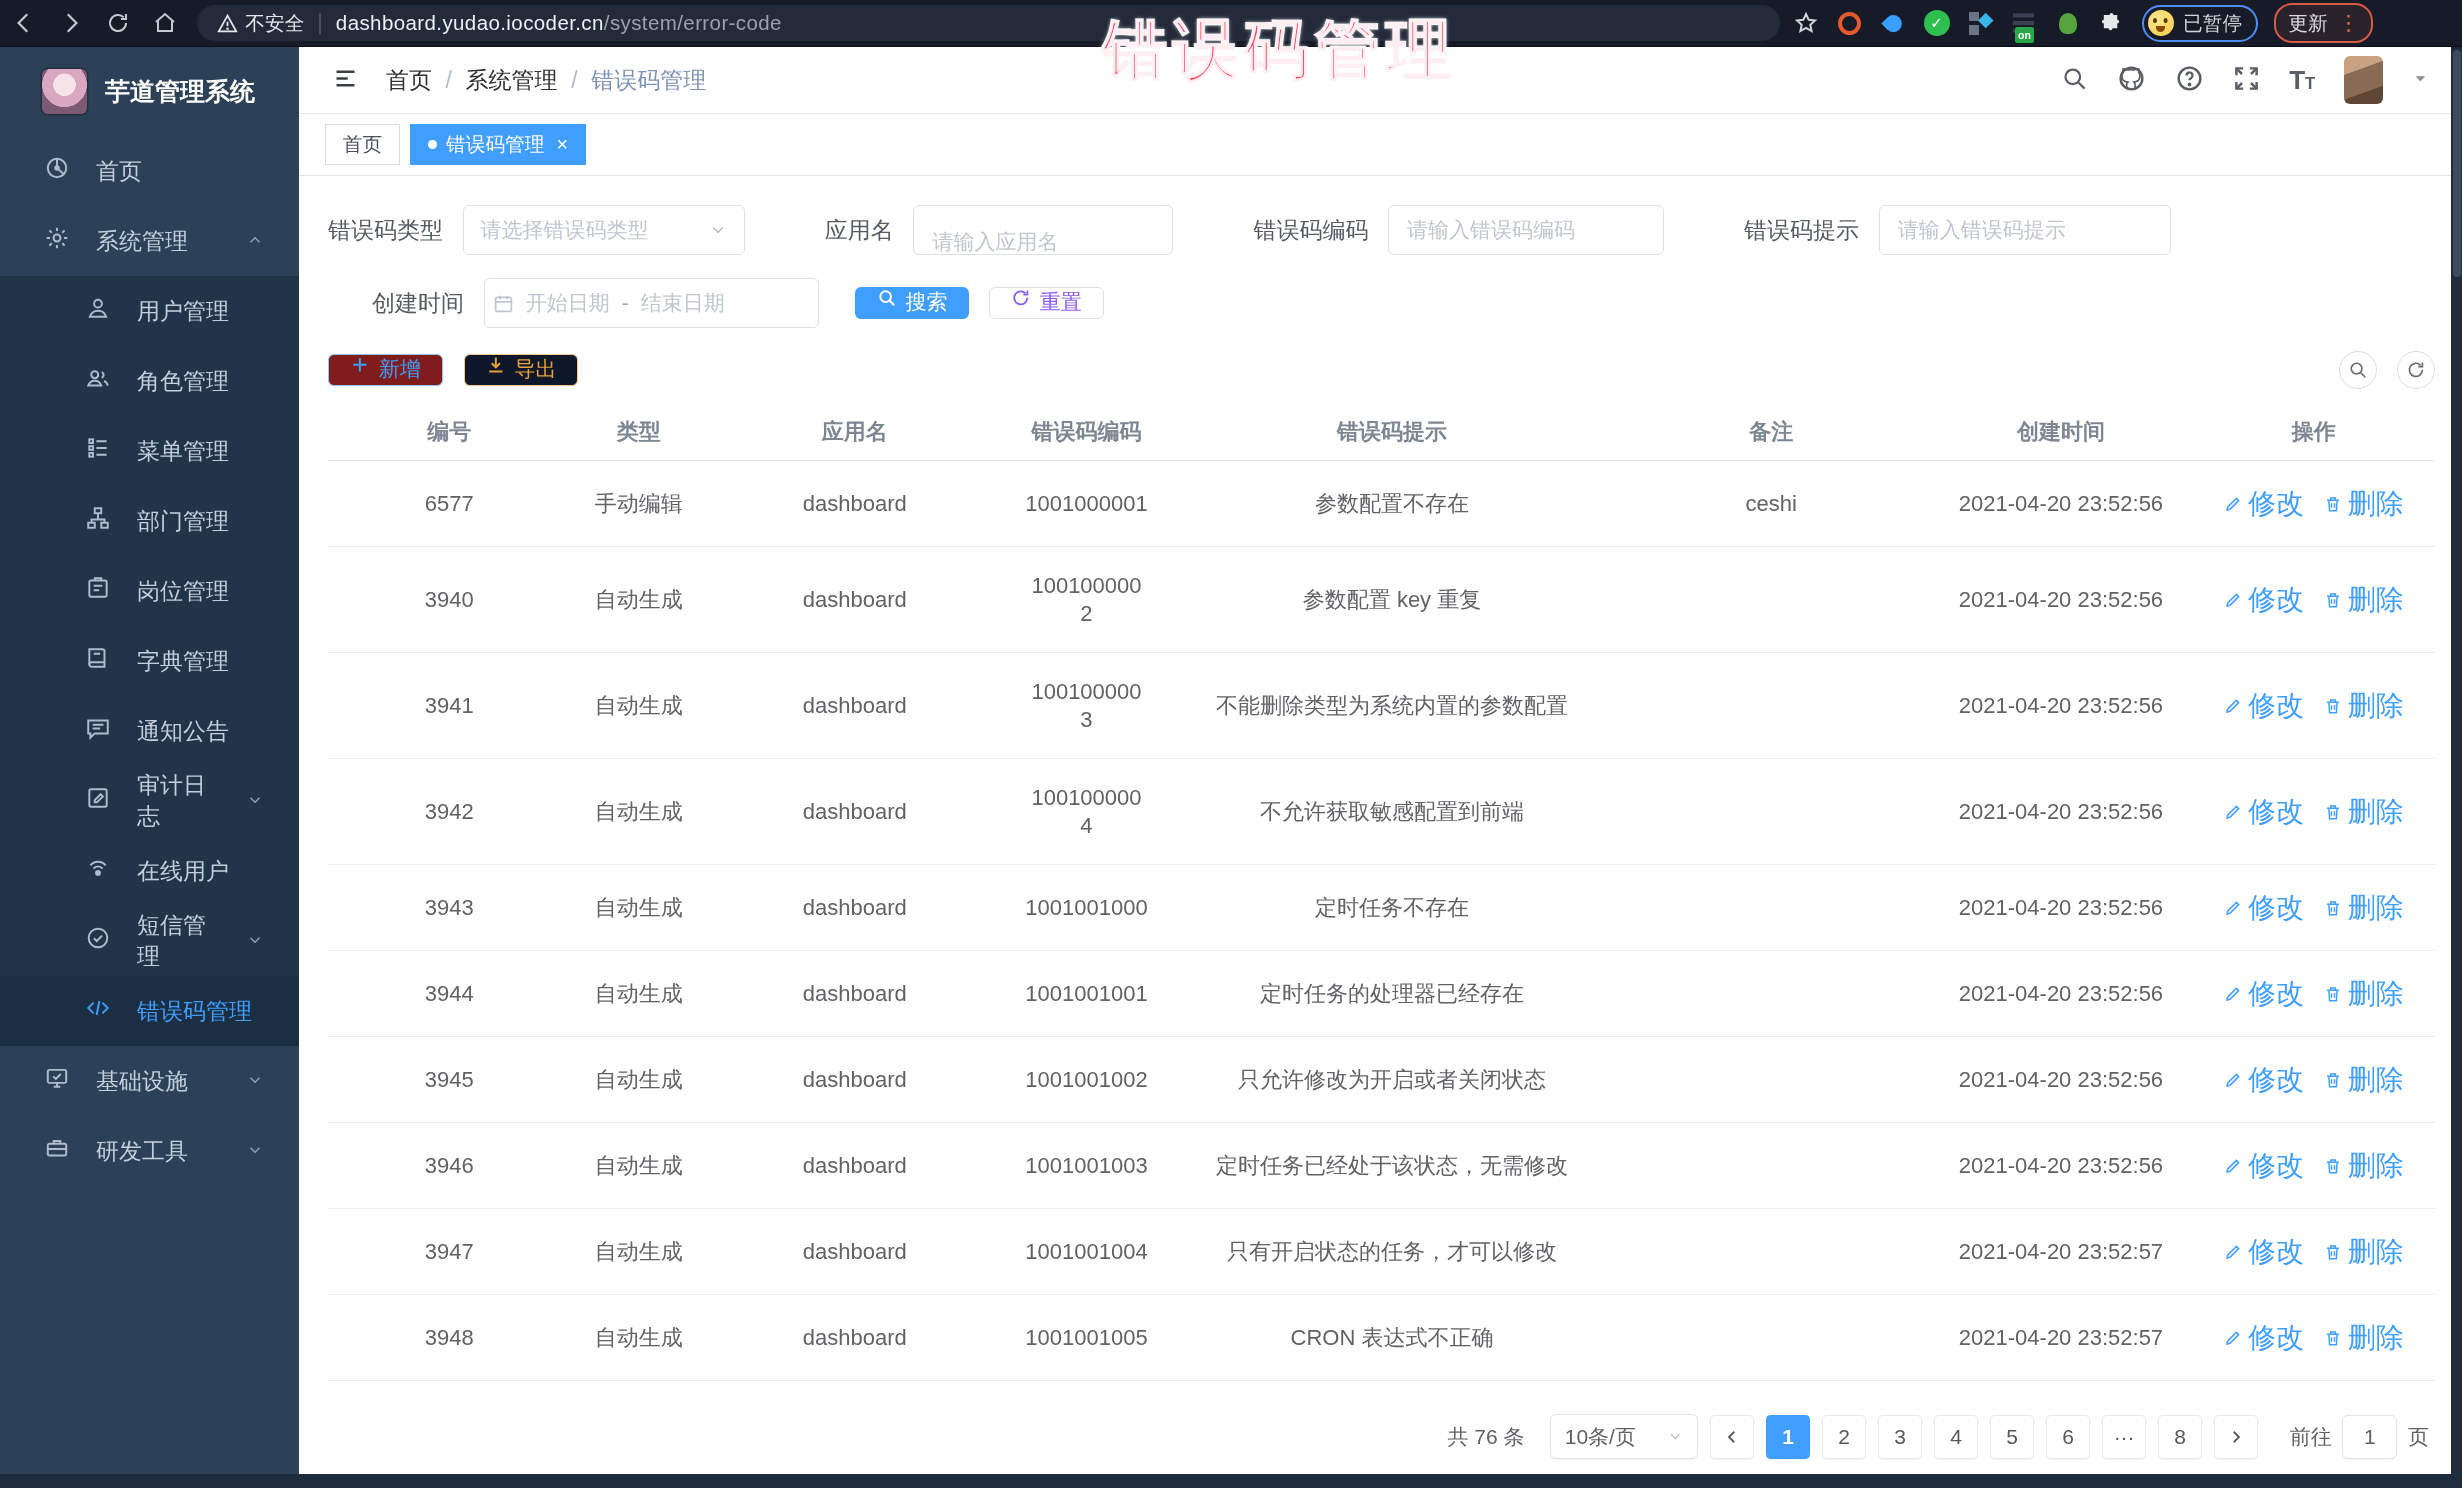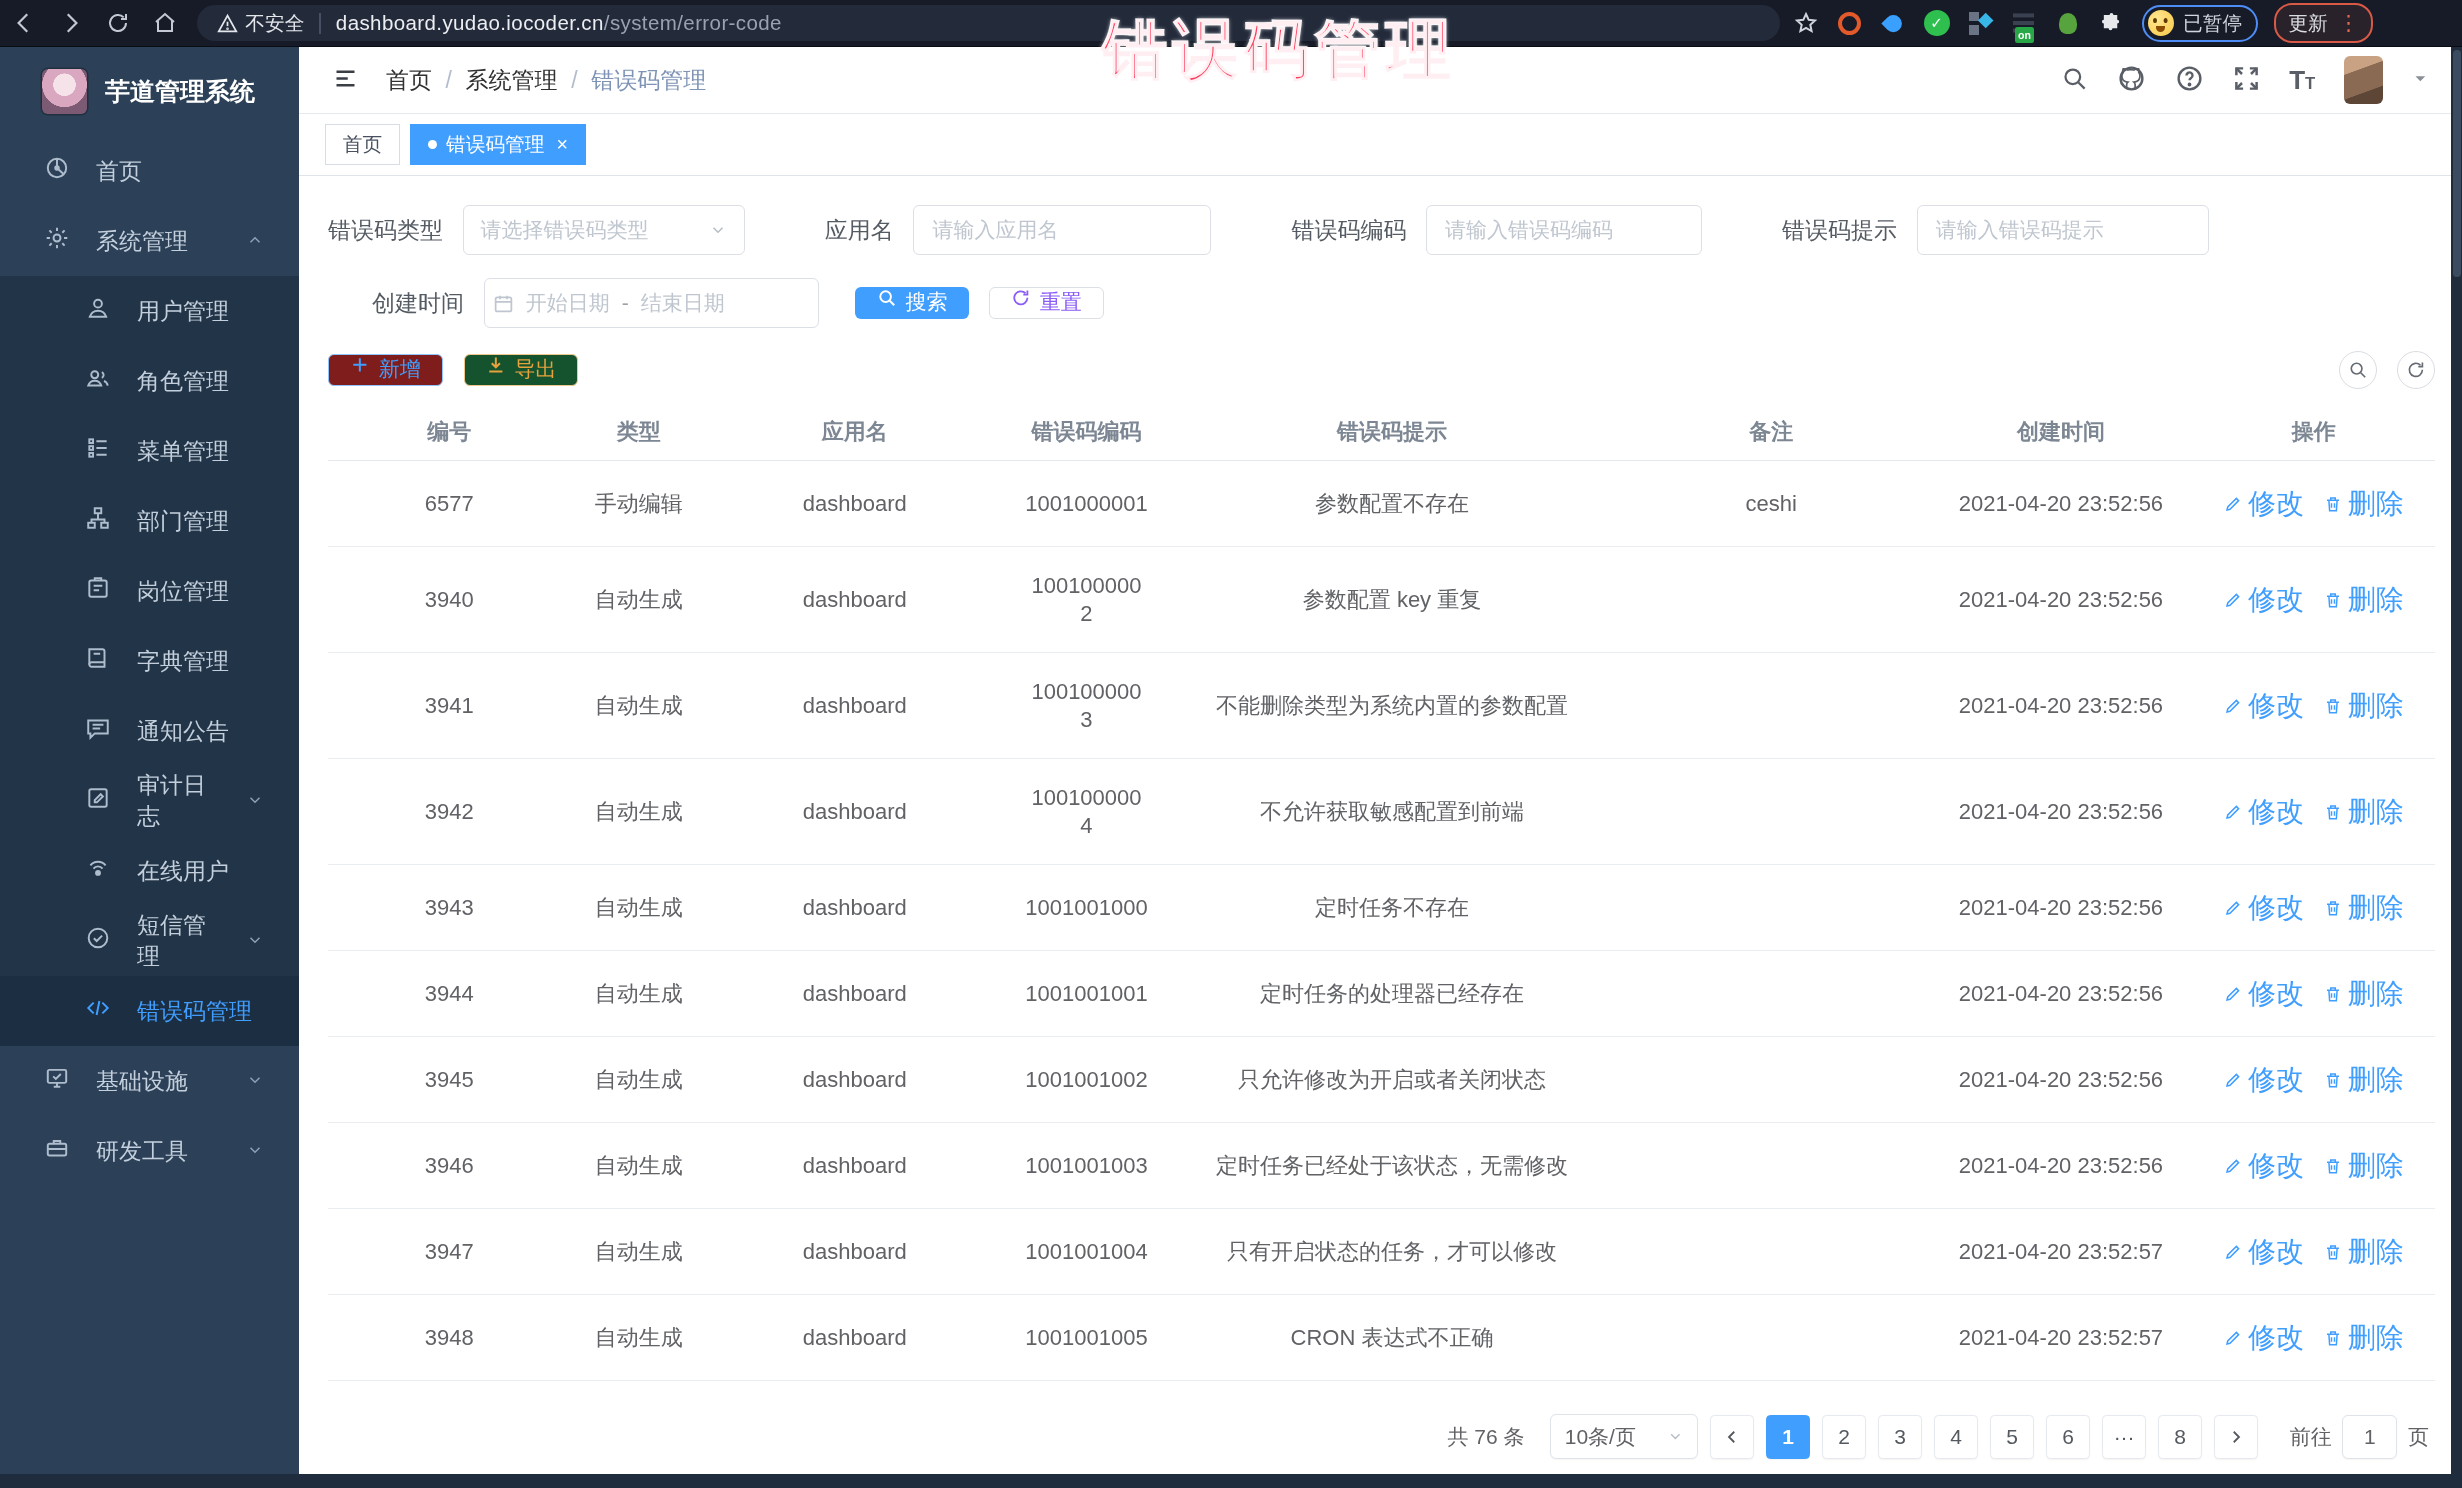--- a/index.html
+++ b/index.html
@@ -72,21 +72,21 @@
   .select { width:282px; justify-content:space-between; padding:0 16.7px; color:#bfc6cf; }
   .gap { width:80px; flex:0 0 80px; }
   .frow2 { padding-left:44px; }
   .daterange { width:335px; padding:0 8px; gap:12px; color:#bfc6cf; }
   .daterange .ph { font-size:21px; }
   .daterange .dash { color:#9aa0a8; }
   .btn { height:32px; border-radius:6px; display:inline-flex; align-items:flex-start; gap:9px; font-size:21px; padding:0 21px; cursor:pointer; border:0.8px solid transparent; }
   .btn-primary { background:#409eff; color:#fff; margin-left:36px; }
   .btn-plain { background:#fff; border-color:#dcdfe6; color:#8b5cf6; margin-left:19.7px; }
   .btn-add { background:#7f1d1d; border-color:#8fc6ff; color:#409eff; }
-  .btn-export { background:#14532d; border-color:#f0c78a; color:#e6a23c; margin-left:21px; }
+  .btn-export { background:#0f172a; border-color:#f0c78a; color:#e6a23c; margin-left:21px; }
 
   .tools-row { display:flex; align-items:center; margin:4.5px 0 6px; }
   .tool-circles { margin-left:auto; display:flex; gap:19.7px; }
   .circ { width:38px; height:38px; border-radius:50%; border:0.8px solid #d9dde3; display:flex; align-items:center; justify-content:center; color:#666b73; background:#fff; cursor:pointer; }
 
   
   .table { margin-top:16.7px; width:100%; }
   .trow { display:grid; grid-template-columns:11.5% 6.5% 14% 8% 21% 15% 12.5% 11.5%; align-items:center; border-bottom:0.8px solid #e9edf2; }
   .trow > div { text-align:center; font-size:22px; color:#606266; padding:25px 4.5px; line-height:1.25; }
   .thead > div { color:#7d8793; font-weight:700; padding:12px 4.5px 15px; font-size:22px; }
@@ -390,21 +390,21 @@
         <div class="frow">
           <span class="flabel">错误码类型</span>
           <div class="fctl select">
             <span>请选择错误码类型</span>
             <svg width="18" height="18" viewBox="0 0 24 24" fill="none" stroke="#b6bcc5" stroke-width="2">
                 <path d="M6 9l6 6 6-6"></path>
               </svg>
           </div>
           <span class="gap"></span>
           <span class="flabel">应用名</span>
-          <div class="fctl" style="width:298px;">
+          <div class="fctl" style="width:260px;align-items:flex-end;">
             <input placeholder="请输入应用名" style="">
           </div>
           <span class="gap"></span>
           <span class="flabel">错误码编码</span>
           <div class="fctl" style="width:276px;">
             <input placeholder="请输入错误码编码" style="">
           </div>
           <span class="gap"></span>
           <span class="flabel">错误码提示</span>
           <div class="fctl" style="width:292px;">

